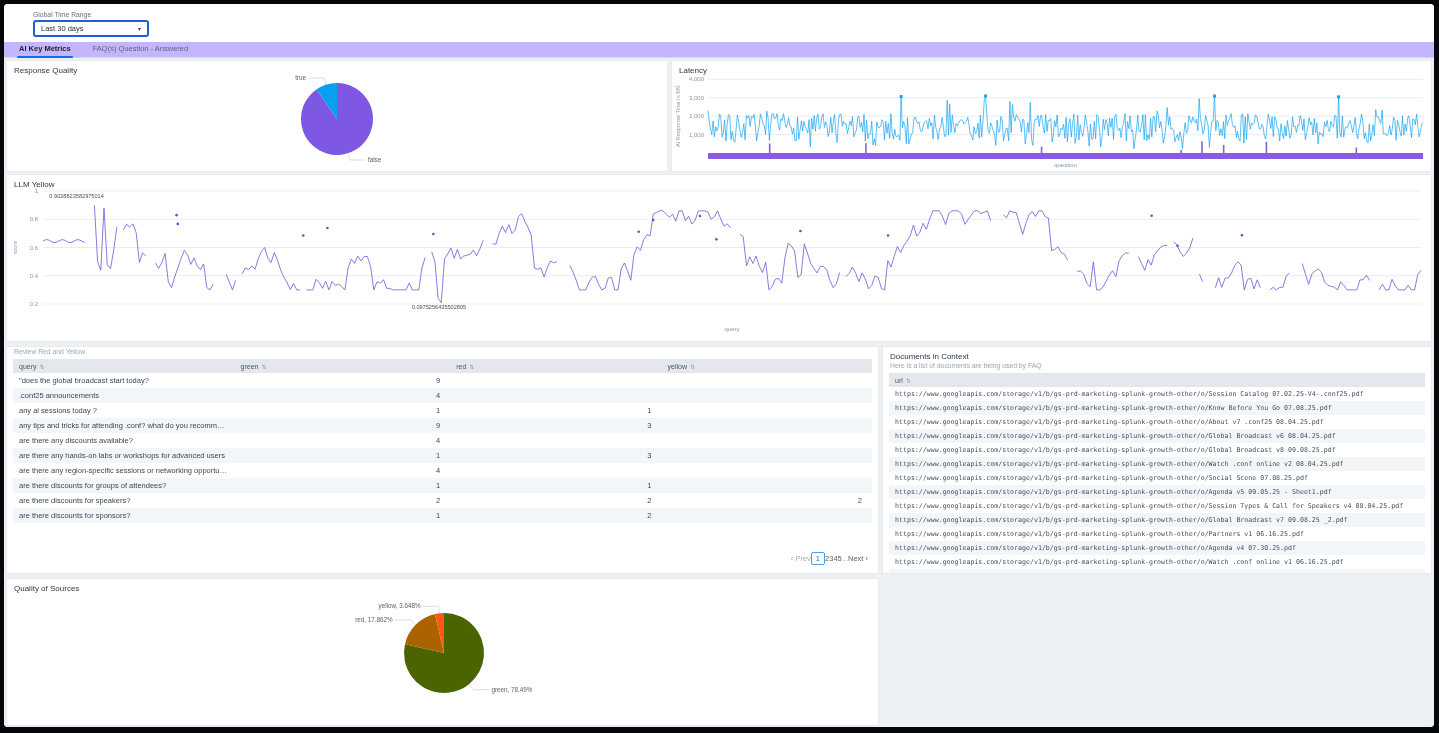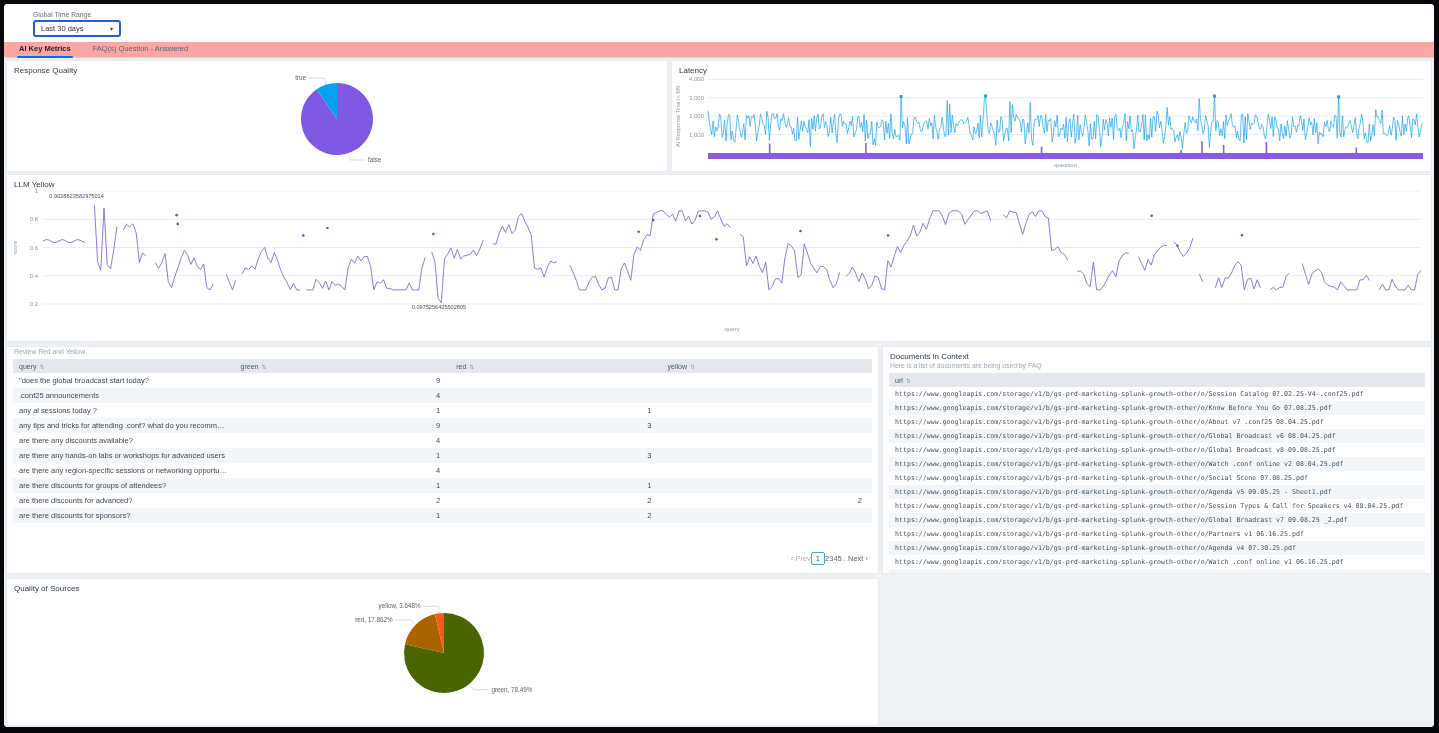--- a/index.html
+++ b/index.html
@@ -1,23 +1,23 @@
 <!DOCTYPE html>
 <html><head>
 <meta charset="utf-8">
 <style>
   html,body{margin:0;padding:0;background:#05070b;}
   *{box-sizing:border-box;}
   .frame{position:relative;width:1439px;height:733px;background:#05070b;font-family:"Liberation Sans",sans-serif;}
   .app{position:absolute;left:4px;top:4px;width:1430px;bottom:6px;background:#ffffff;border-radius:4px;overflow:hidden;}
   .topbar{height:38px;padding:7px 0 0 29px;background:#fff;}
   .tr-label{font-size:6.8px;color:#65707c;}
-  .tr-select{margin-top:2px;width:88px;height:17px;border:2px solid #1e5fd6;border-radius:3px;display:flex;align-items:center;justify-content:space-between;padding:0 6px;font-size:7.5px;color:#2c343c;background:#fff;cursor:pointer;}
+  .tr-select{margin-top:2px;width:116px;height:17px;border:2px solid #1e5fd6;border-radius:3px;display:flex;align-items:center;justify-content:space-between;padding:0 6px;font-size:7.5px;color:#2c343c;background:#fff;cursor:pointer;}
   .caret{font-size:6px;color:#3a434c;}
-  .tabs{display:flex;gap:18px;padding-left:13px;border-bottom:1px solid #d3d9de;height:16px;align-items:flex-end;background:#fca5a5;}
+  .tabs{display:flex;gap:18px;padding-left:13px;border-bottom:1px solid #d3d9de;height:16px;align-items:flex-end;background:#c4b5fd;}
   .tab{font-size:7.5px;color:#5d6771;padding:0 2px 4px;position:relative;cursor:pointer;white-space:nowrap;}
   .tab.active{color:#21272d;font-weight:bold;}
   .tab.active::after{content:'';position:absolute;left:0;right:0;bottom:-1px;height:2px;background:#0b6fe8;border-radius:1px;}
   .canvas{position:absolute;top:54px;left:0;right:0;bottom:0;background:#eef1f4;}
   .panel{position:absolute;background:#fff;overflow:hidden;border:1px solid #e7eaee;}
   #panel-rq{left:2px;top:2px;width:662px;height:112px;}
   #panel-latency{left:667px;top:2px;width:761px;height:112px;}
   #panel-llm{left:2px;top:116px;width:1426px;height:168px;}
   #panel-context{left:2px;top:288px;width:873px;height:228px;}
   #panel-docs{left:878px;top:288px;width:550px;height:228px;}
@@ -222,21 +222,21 @@
                 <td class="num"></td>
                 <td class="num"></td>
               </tr>
               <tr class="alt">
                 <td>are there discounts for groups of attendees?</td>
                 <td class="num">1</td>
                 <td class="num">1</td>
                 <td class="num"></td>
               </tr>
               <tr>
-                <td>are there discounts for advanced?</td>
+                <td>are there discounts for speakers?</td>
                 <td class="num">2</td>
                 <td class="num">2</td>
                 <td class="num">2</td>
               </tr>
               <tr class="alt">
                 <td>are there discounts for sponsors?</td>
                 <td class="num">1</td>
                 <td class="num">2</td>
                 <td class="num"></td>
               </tr>

